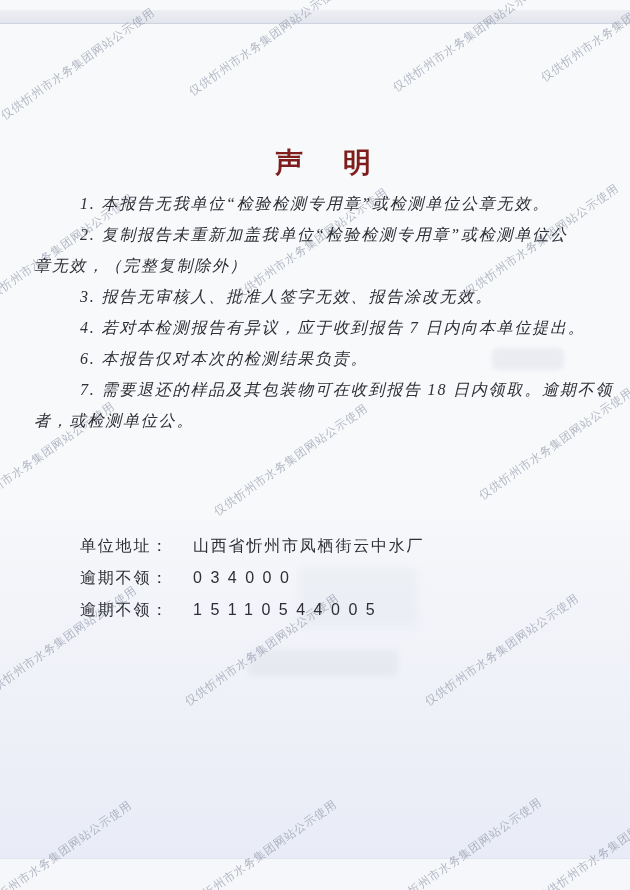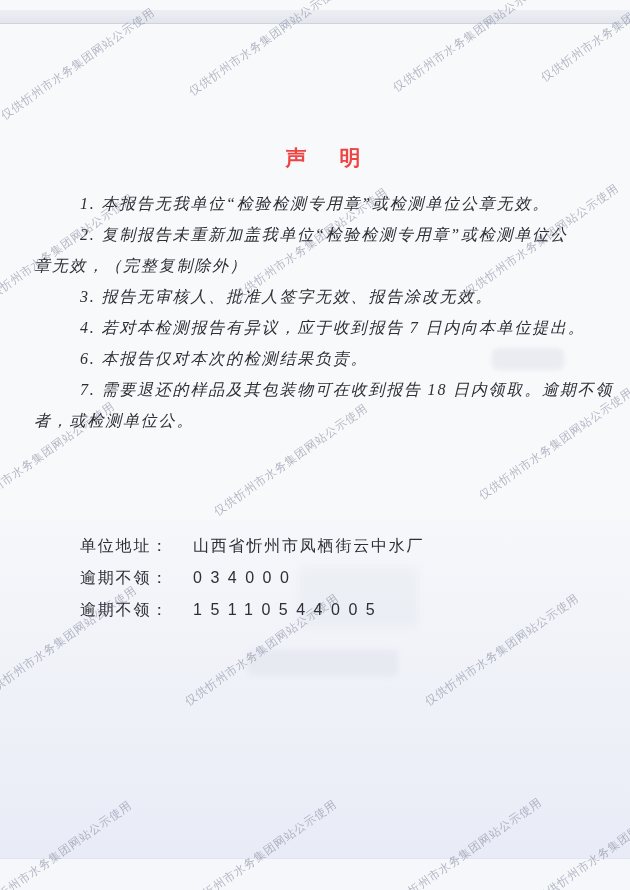--- a/index.html
+++ b/index.html
@@ -45,22 +45,22 @@
     color:rgba(122,130,152,0.55);
     transform:translate(-50%,-50%) rotate(-35deg);
     pointer-events:none;
   }
 
   
   .title {
     position:absolute; top:144px; left:0; right:0;
     text-align:center; text-indent:22px;
     font-family:"Liberation Sans","DejaVu Sans",sans-serif;
-    font-weight:700; font-size:21px; letter-spacing:6px;
-    color:#ef4444;
+    font-weight:700; font-size:28px; letter-spacing:6px;
+    color:#7f1d1d;
   }
   .statement {
     position:absolute; left:34px; top:188px; width:586px;
     font-size:16px; line-height:31px; letter-spacing:1.8px;
   }
   .line { white-space:nowrap;font-style:italic; }
   .line.num { padding-left:46px; }
   .contact {
     position:absolute; left:80px; top:530px;
     font-size:16px; line-height:32px; letter-spacing:1.8px;

